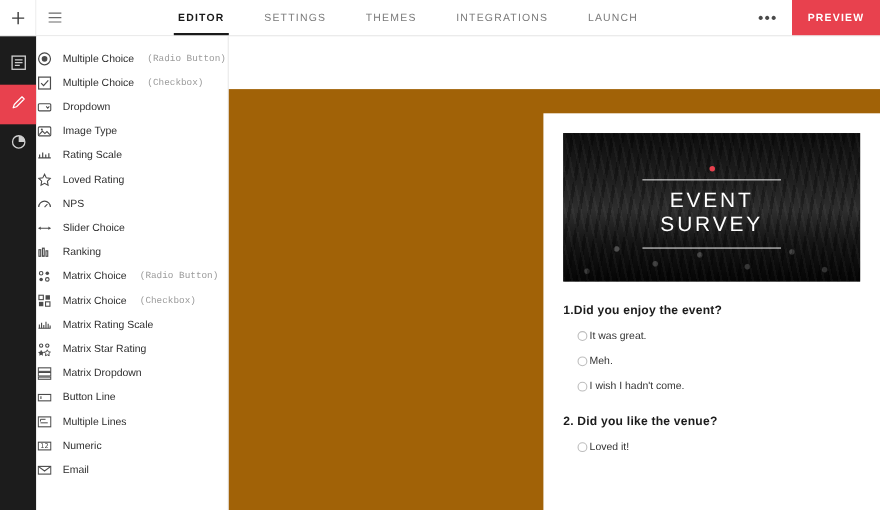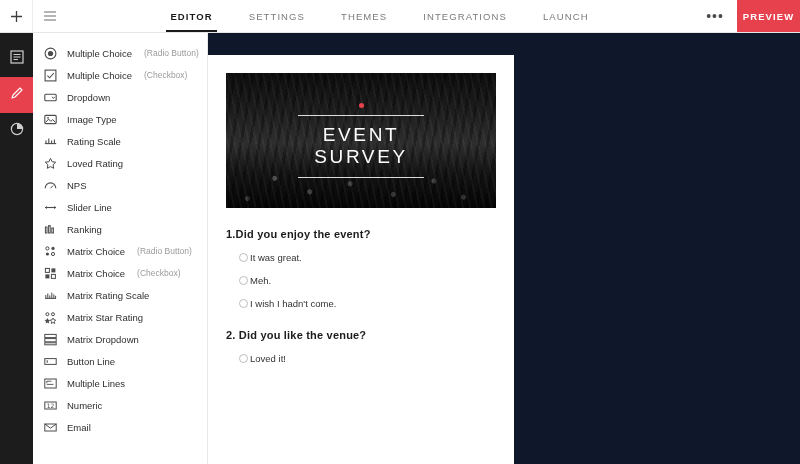--- a/index.html
+++ b/index.html
@@ -71,21 +71,21 @@
     align-items: stretch;
   }
   .tb-dots {
     width: 44px;
     display: flex; align-items: center; justify-content: center;
     color: #4a4a4a;
     font-size: 14px;
     letter-spacing: 1px;
   }
   .tb-preview {
-    width: 63px;
+    width: 80px;
     background: #e8414e;
     color: #ffffff;
     display: flex; align-items: center; justify-content: center;
     font-size: 9.5px;
     letter-spacing: 1.1px;
     font-weight: bold;
   }
 
   
   .body {
@@ -120,47 +120,48 @@
     background: #ffffff;
     border-right: 1px solid #e9e9e9;
     padding-top: 9px;
     flex: 0 0 175px;
     overflow: hidden;
   }
   .el-row {
     height: 22px;
     display: flex;
     align-items: center;
-    padding-left: 10px;
     gap: 9px;
   }
   .el-ico {
     width: 15px; height: 15px;
     display: flex; align-items: center; justify-content: center;
     color: #4b4b4b;
     flex: 0 0 15px;
   }
   .el-label {
     font-size: 9.5px;
     color: #2e2e2e;
     white-space: nowrap;
   }
   .el-sub {
     font-size: 8.5px;
     color: #9b9b9b;
     margin-left: 3px;
+    font-family: Liberation Mono, monospace;
   }
 
   
   .canvas {
     flex: 1;
-    background: #0f172a;
-    display: flex;
-    justify-content: flex-start;
+    background: #a16207;
+    display: flex;
+    justify-content: flex-end;
     overflow: hidden;
+    margin-top: 48px;
   }
   .sheet {
     width: 306px;
     margin-top: 22px;
     background: #ffffff;
     padding: 18px 18px 0 18px;
     height: 100%;
   }
 
   
@@ -389,21 +390,21 @@
         <span class="el-label">NPS</span>
       </div>
 
       <div class="el-row">
         <span class="el-ico">
           <svg width="13" height="13" viewBox="0 0 13 13">
               <path d="M1 6.5h11" stroke="#4b4b4b" stroke-width="1.1"></path>
               <path d="M1 6.5l2-1.6v3.2zM12 6.5l-2-1.6v3.2z" fill="#4b4b4b"></path>
             </svg>
         </span>
-        <span class="el-label">Slider Line</span>
+        <span class="el-label">Slider Choice</span>
       </div>
 
       <div class="el-row">
         <span class="el-ico">
           <svg width="13" height="13" viewBox="0 0 13 13">
               <rect x="1.4" y="4" width="1.6" height="6" fill="none" stroke="#4b4b4b" stroke-width="1"></rect>
               <rect x="4.6" y="2.6" width="1.6" height="7.4" fill="none" stroke="#4b4b4b" stroke-width="1"></rect>
               <rect x="7.8" y="5" width="1.6" height="5" fill="none" stroke="#4b4b4b" stroke-width="1"></rect>
             </svg>
         </span>

